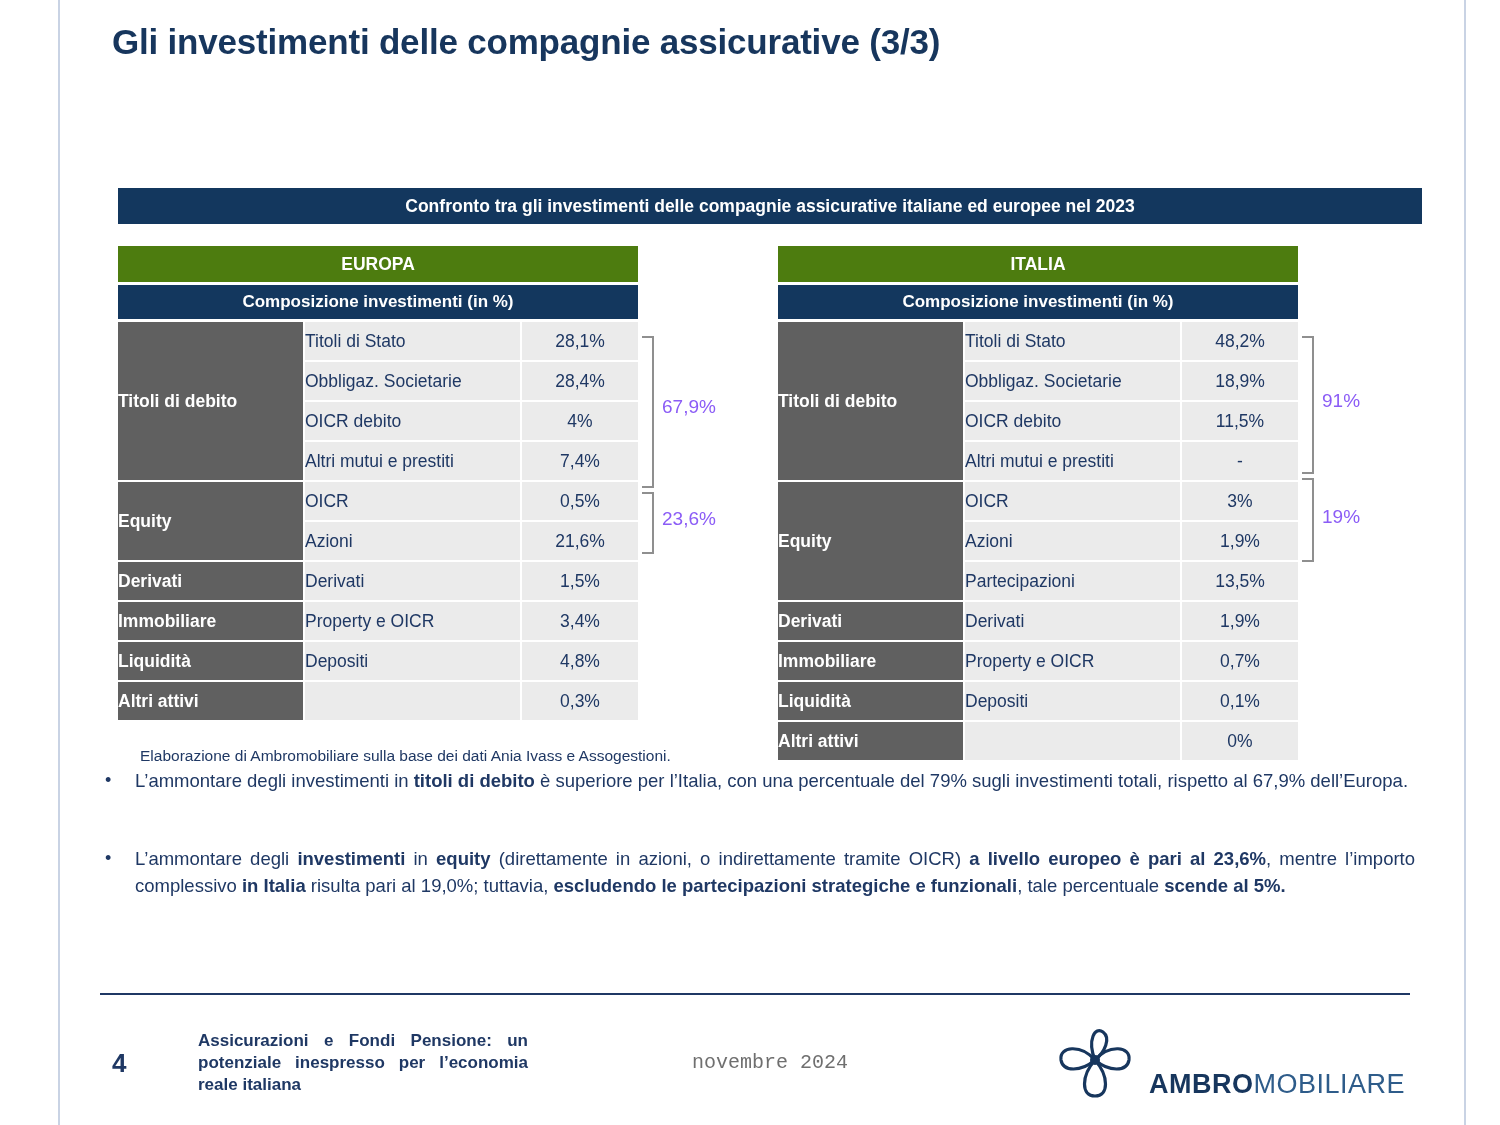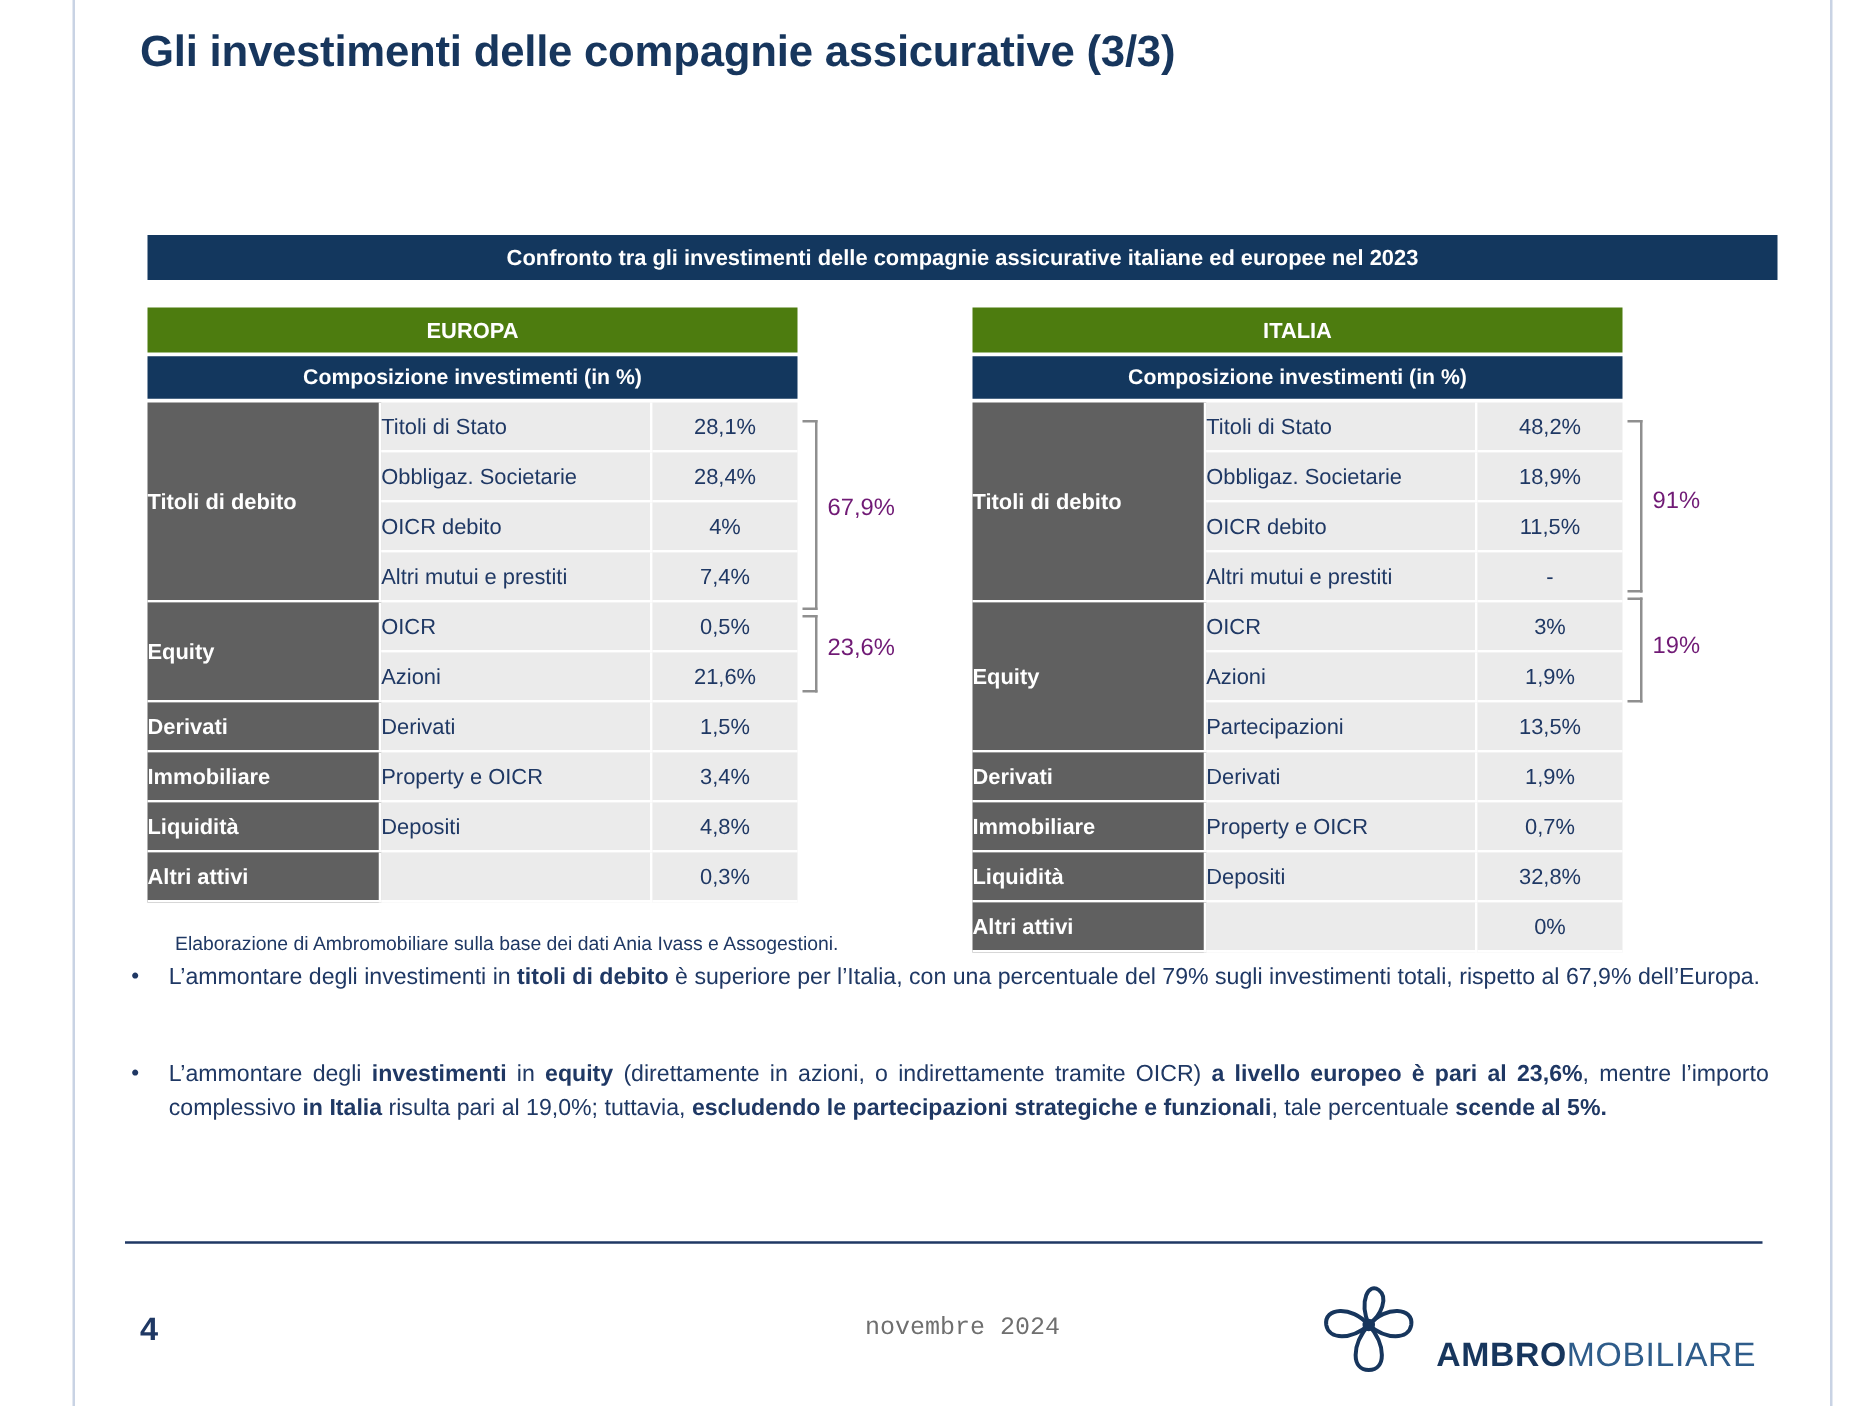--- a/index.html
+++ b/index.html
@@ -134,21 +134,21 @@
   
   .bracket {
     position: absolute;
     border: 2px solid #8f8f8f;
     border-left: none;
     width: 10px;
   }
   .total-label {
     position: absolute;
     font-size: 19px;
-    color: #701a75;
+    color: #8b5cf6;
   }
 
   .source-note {
     position: absolute;
     left: 140px;
     top: 747px;
     font-size: 15.5px;
     color: #1f3864;
   }
 
@@ -338,21 +338,21 @@
             <td class="val">1,9%</td>
           </tr>
           <tr>
             <td class="cat" rowspan="1">Immobiliare</td>
             <td class="name">Property e OICR</td>
             <td class="val">0,7%</td>
           </tr>
           <tr>
             <td class="cat" rowspan="1">Liquidità</td>
             <td class="name">Depositi</td>
-            <td class="val">32,8%</td>
+            <td class="val">0,1%</td>
           </tr>
           <tr>
             <td class="cat" rowspan="1">Altri attivi</td>
             <td class="name"></td>
             <td class="val">0%</td>
           </tr>
         </tbody>
     </table>
   </div>
 
@@ -369,20 +369,21 @@
         <div class="txt"><span>L’ammontare degli investimenti in </span><span class="b">titoli di debito</span><span> è superiore per l’Italia, con una percentuale del 79% sugli investimenti totali, rispetto al 67,9% dell’Europa.</span></div>
       </div>
       <div class="bullet">
         <div class="dot">•</div>
         <div class="txt"><span>L’ammontare degli </span><span class="b">investimenti</span><span> in </span><span class="b">equity</span><span> (direttamente in azioni, o indirettamente tramite OICR) </span><span class="b">a livello europeo è pari al 23,6%</span><span>, mentre l’importo complessivo </span><span class="b">in Italia</span><span> risulta pari al 19,0%; tuttavia, </span><span class="b">escludendo le partecipazioni strategiche e funzionali</span><span>, tale percentuale </span><span class="b">scende al 5%.</span></div>
       </div>
     </div>
 
   <div class="footer-rule"></div>
   <div class="page-num">4</div>
+  <div class="footer-title">Assicurazioni e Fondi Pensione: un potenziale inespresso per l’economia reale italiana</div>
   <div class="footer-date">novembre 2024</div>
 
   <div class="logo">
     <svg width="88" height="78" viewBox="0 0 88 78">
       <g fill="none" stroke="#17365d" stroke-width="3.2">
         <path d="M44 38 C30 22, 8 24, 10 38 C12 50, 30 50, 44 38 Z"></path>
         <path d="M44 38 C58 22, 80 24, 78 38 C76 50, 58 50, 44 38 Z"></path>
         <path d="M44 38 C30 54, 30 74, 44 74 C58 74, 58 54, 44 38 Z"></path>
         <path d="M44 38 C36 18, 44 4, 52 10 C60 16, 54 30, 44 38 Z"></path>
       </g>

